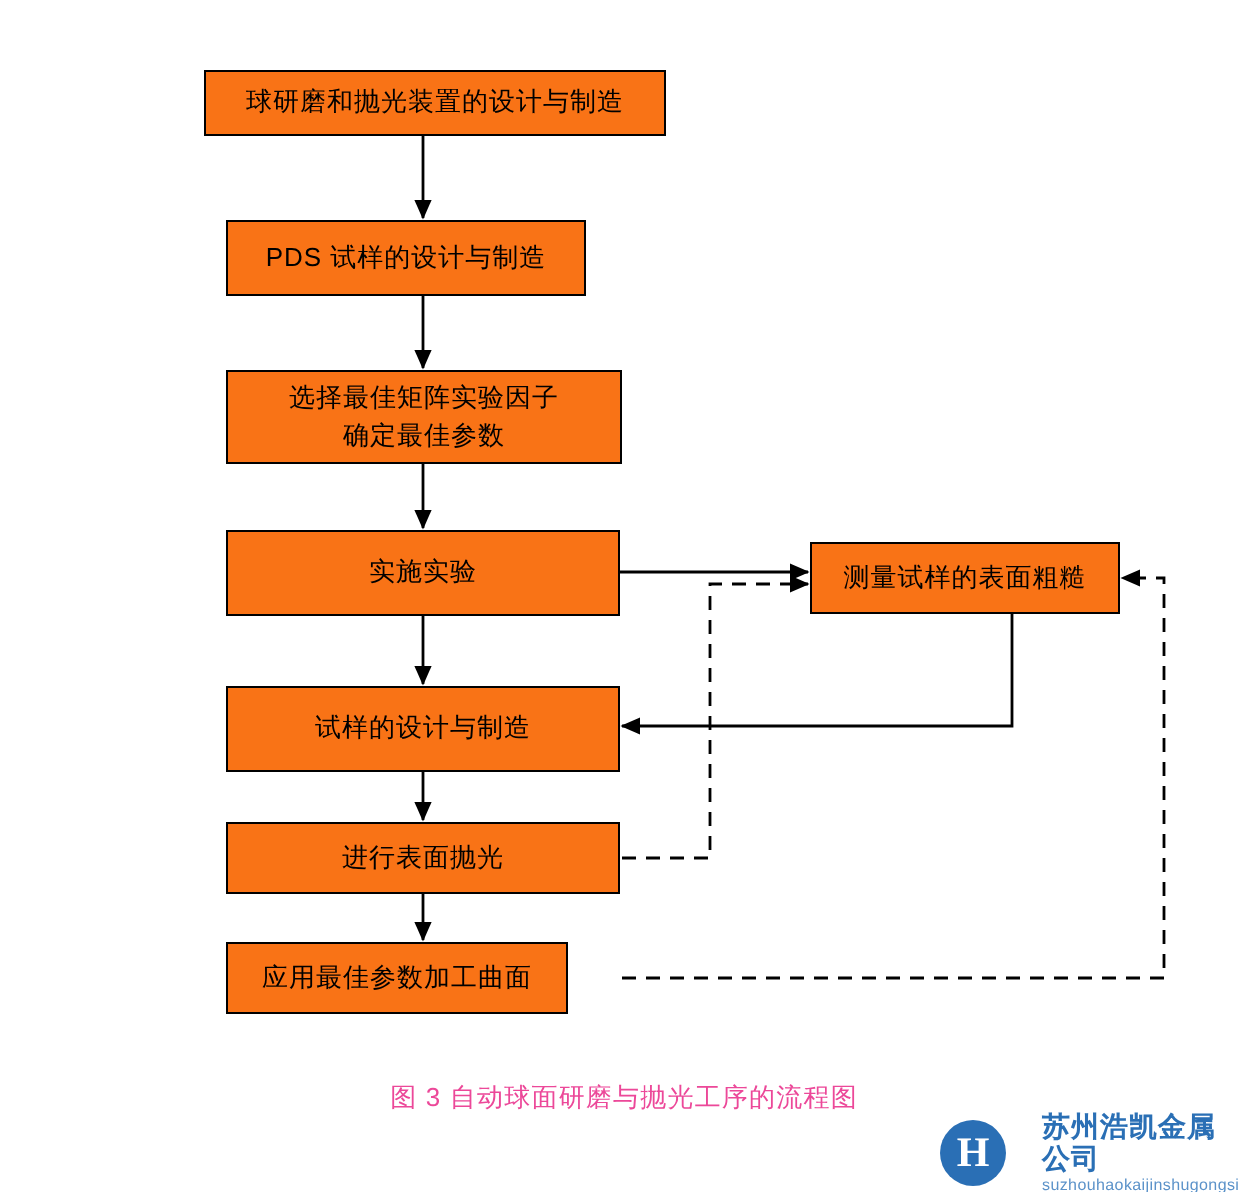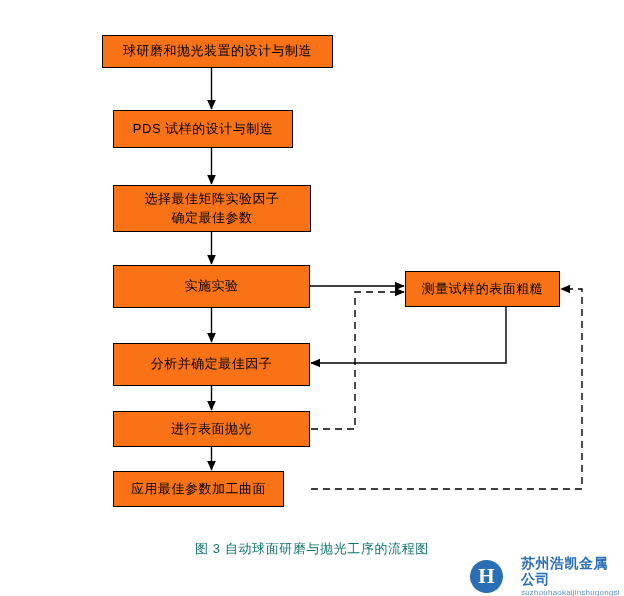--- a/index.html
+++ b/index.html
@@ -40,21 +40,21 @@
     display: block;
     white-space: pre-line;
   }
   #caption {
     position: absolute;
     left: 0;
     top: 540px;
     width: 624px;
     text-align: center;
     font-size: 13px;
-    color: #0f766e;
+    color: #ec4899;
     letter-spacing: 0.6px;
     z-index: 4;
   }
   #watermark {
     position: absolute;
     left: 470px;
     top: 557px;
     width: 150px;
     height: 38px;
     display: flex;
@@ -135,21 +135,21 @@
 <div class="node-box" id="node-select-matrix-factors" style="left: 113px; top: 185px; width: 198px; height: 47px;">
   <span class="node-label">选择最佳矩阵实验因子
 确定最佳参数</span>
 </div>
 
 <div class="node-box" id="node-run-experiment" style="left: 113px; top: 265px; width: 197px; height: 43px;">
   <span class="node-label">实施实验</span>
 </div>
 
 <div class="node-box" id="node-analyze-best-factors" style="left: 113px; top: 343px; width: 197px; height: 43px;">
-  <span class="node-label">分析并确定最佳因子</span>
+  <span class="node-label">试样的设计与制造</span>
 </div>
 
 <div class="node-box" id="node-surface-polishing" style="left: 113px; top: 411px; width: 197px; height: 36px; text-align: center;">
   <span class="node-label">进行表面抛光</span>
 </div>
 
 <div class="node-box" id="node-machine-curved-surface" style="left: 113px; top: 471px; width: 171px; height: 36px;">
   <span class="node-label">应用最佳参数加工曲面</span>
 </div>
 

